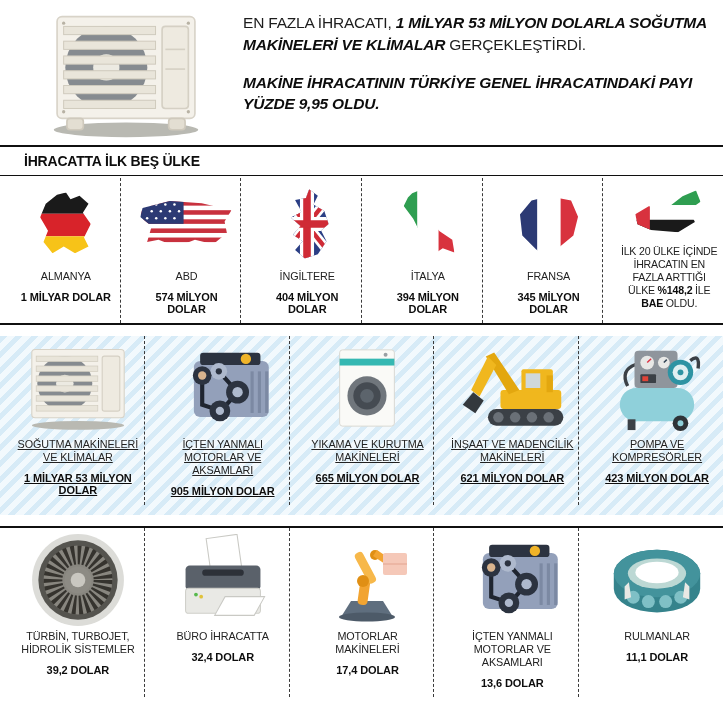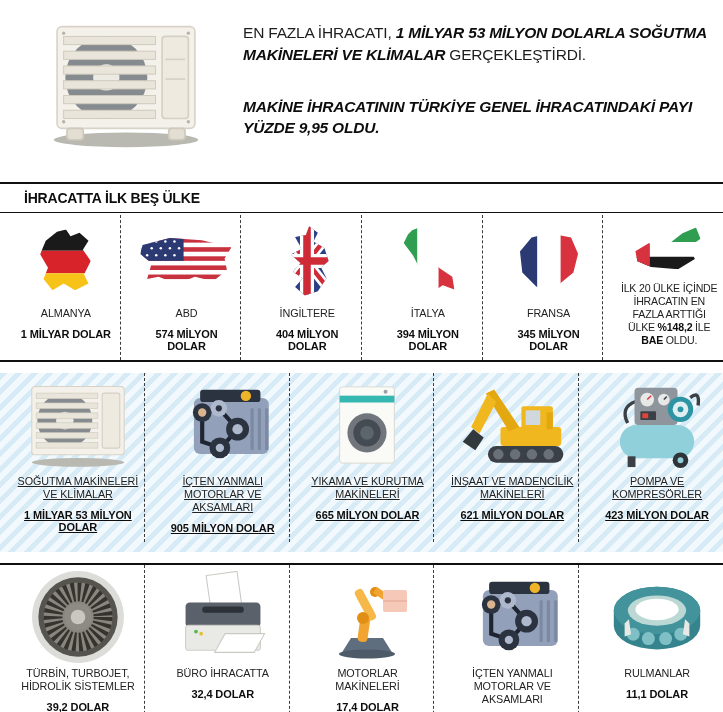--- a/index.html
+++ b/index.html
@@ -1,25 +1,25 @@
 <!DOCTYPE html>
 <html><head>
 <meta charset="utf-8">
 <style>
   * { margin:0; padding:0; box-sizing:border-box; }
   body { background:#ffffff; font-family:"Liberation Sans", sans-serif; color:#111; }
   .page { width:723px; height:712px; background:#fff; overflow:hidden; position:relative; }
 
   
-  .hero { display:flex; height:182px; padding:16px 10px 0 18px; }
+  .hero { display:flex; height:145px; padding:6px 10px 0 18px; }
   .hero-art { width:215px; flex:0 0 215px; display:flex; align-items:flex-start; justify-content:center; padding-top:4px; }
   .hero-text { flex:1; padding:6px 4px 0 10px; }
   .intro-p1 { font-size:15.5px; line-height:22px; letter-spacing:-0.2px; color:#1d1d1d; }
   .intro-p1 b { font-style:italic; color:#0d0d0d; }
-  .intro-p2 { margin-top:30px; font-size:15.5px; line-height:21px; font-weight:bold; font-style:italic; letter-spacing:-0.2px; color:#0d0d0d; }
+  .intro-p2 { margin-top:16px; font-size:15.5px; line-height:21px; font-weight:bold; font-style:italic; letter-spacing:-0.2px; color:#0d0d0d; }
 
   
   .rule-top { border-top:2.5px solid #101010; }
   .sec-head { font-size:14px; font-weight:800; letter-spacing:-0.2px; padding:6px 0 6px 24px; border-bottom:1.5px solid #101010; color:#0d0d0d; }
   .gap { height:11px; }
 
   
   .cols { display:flex; }
   .col { flex:1; text-align:center; padding:6px 4px 8px 16px; }
   .col + .col { border-left:1.5px dashed #3a3a3a; }

